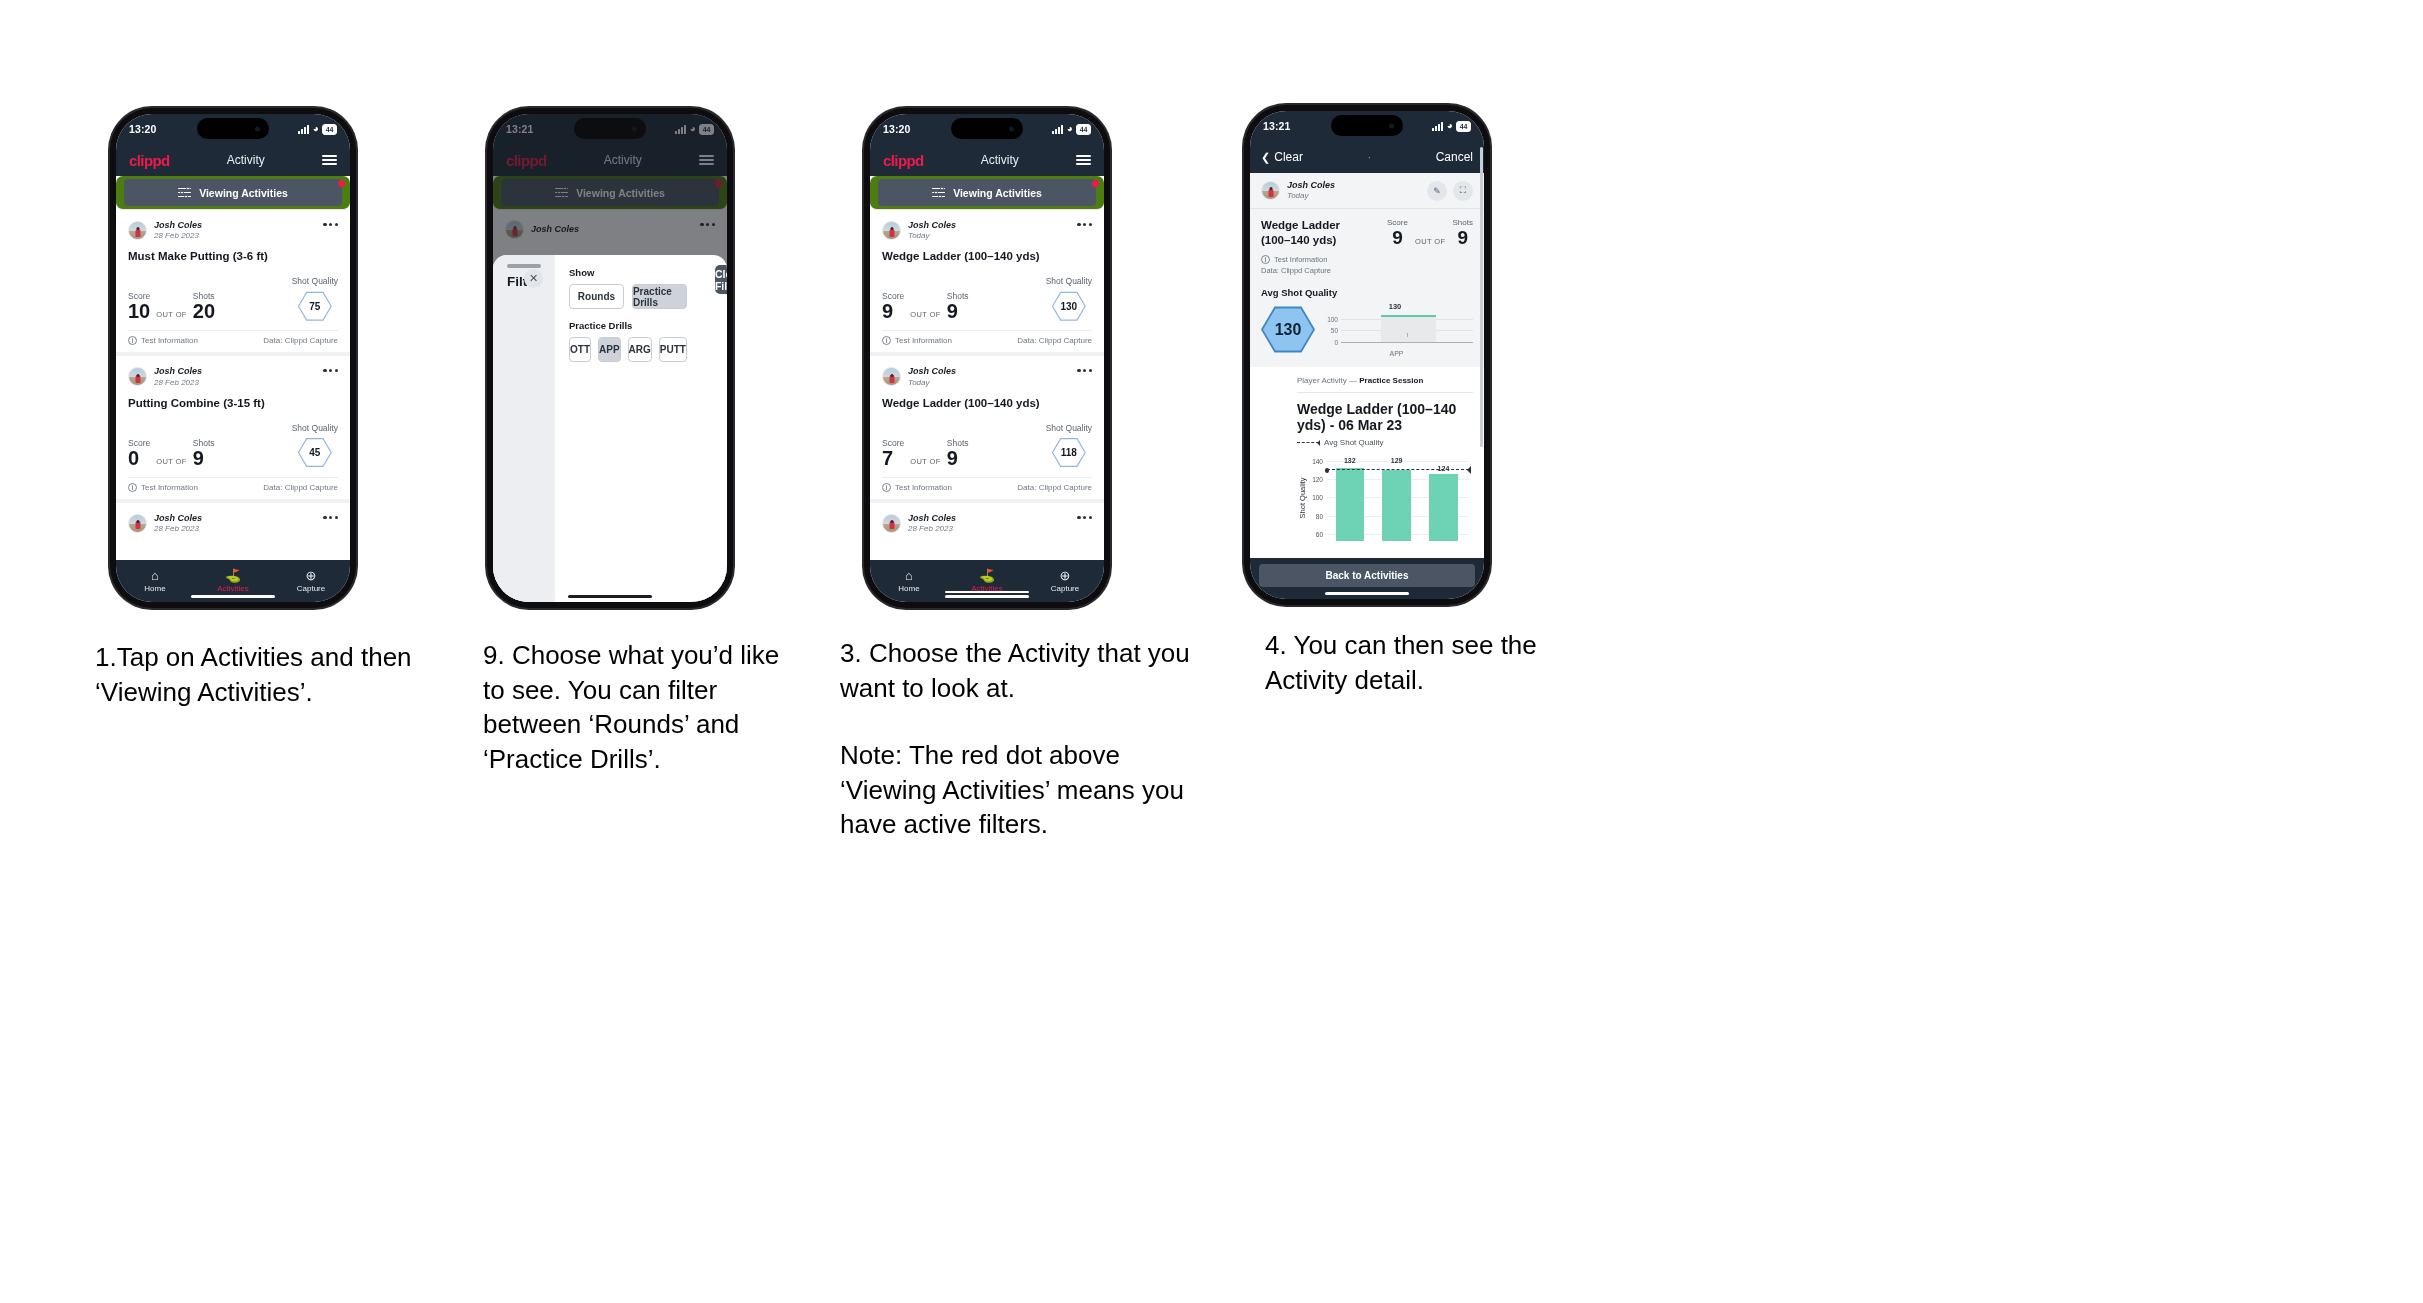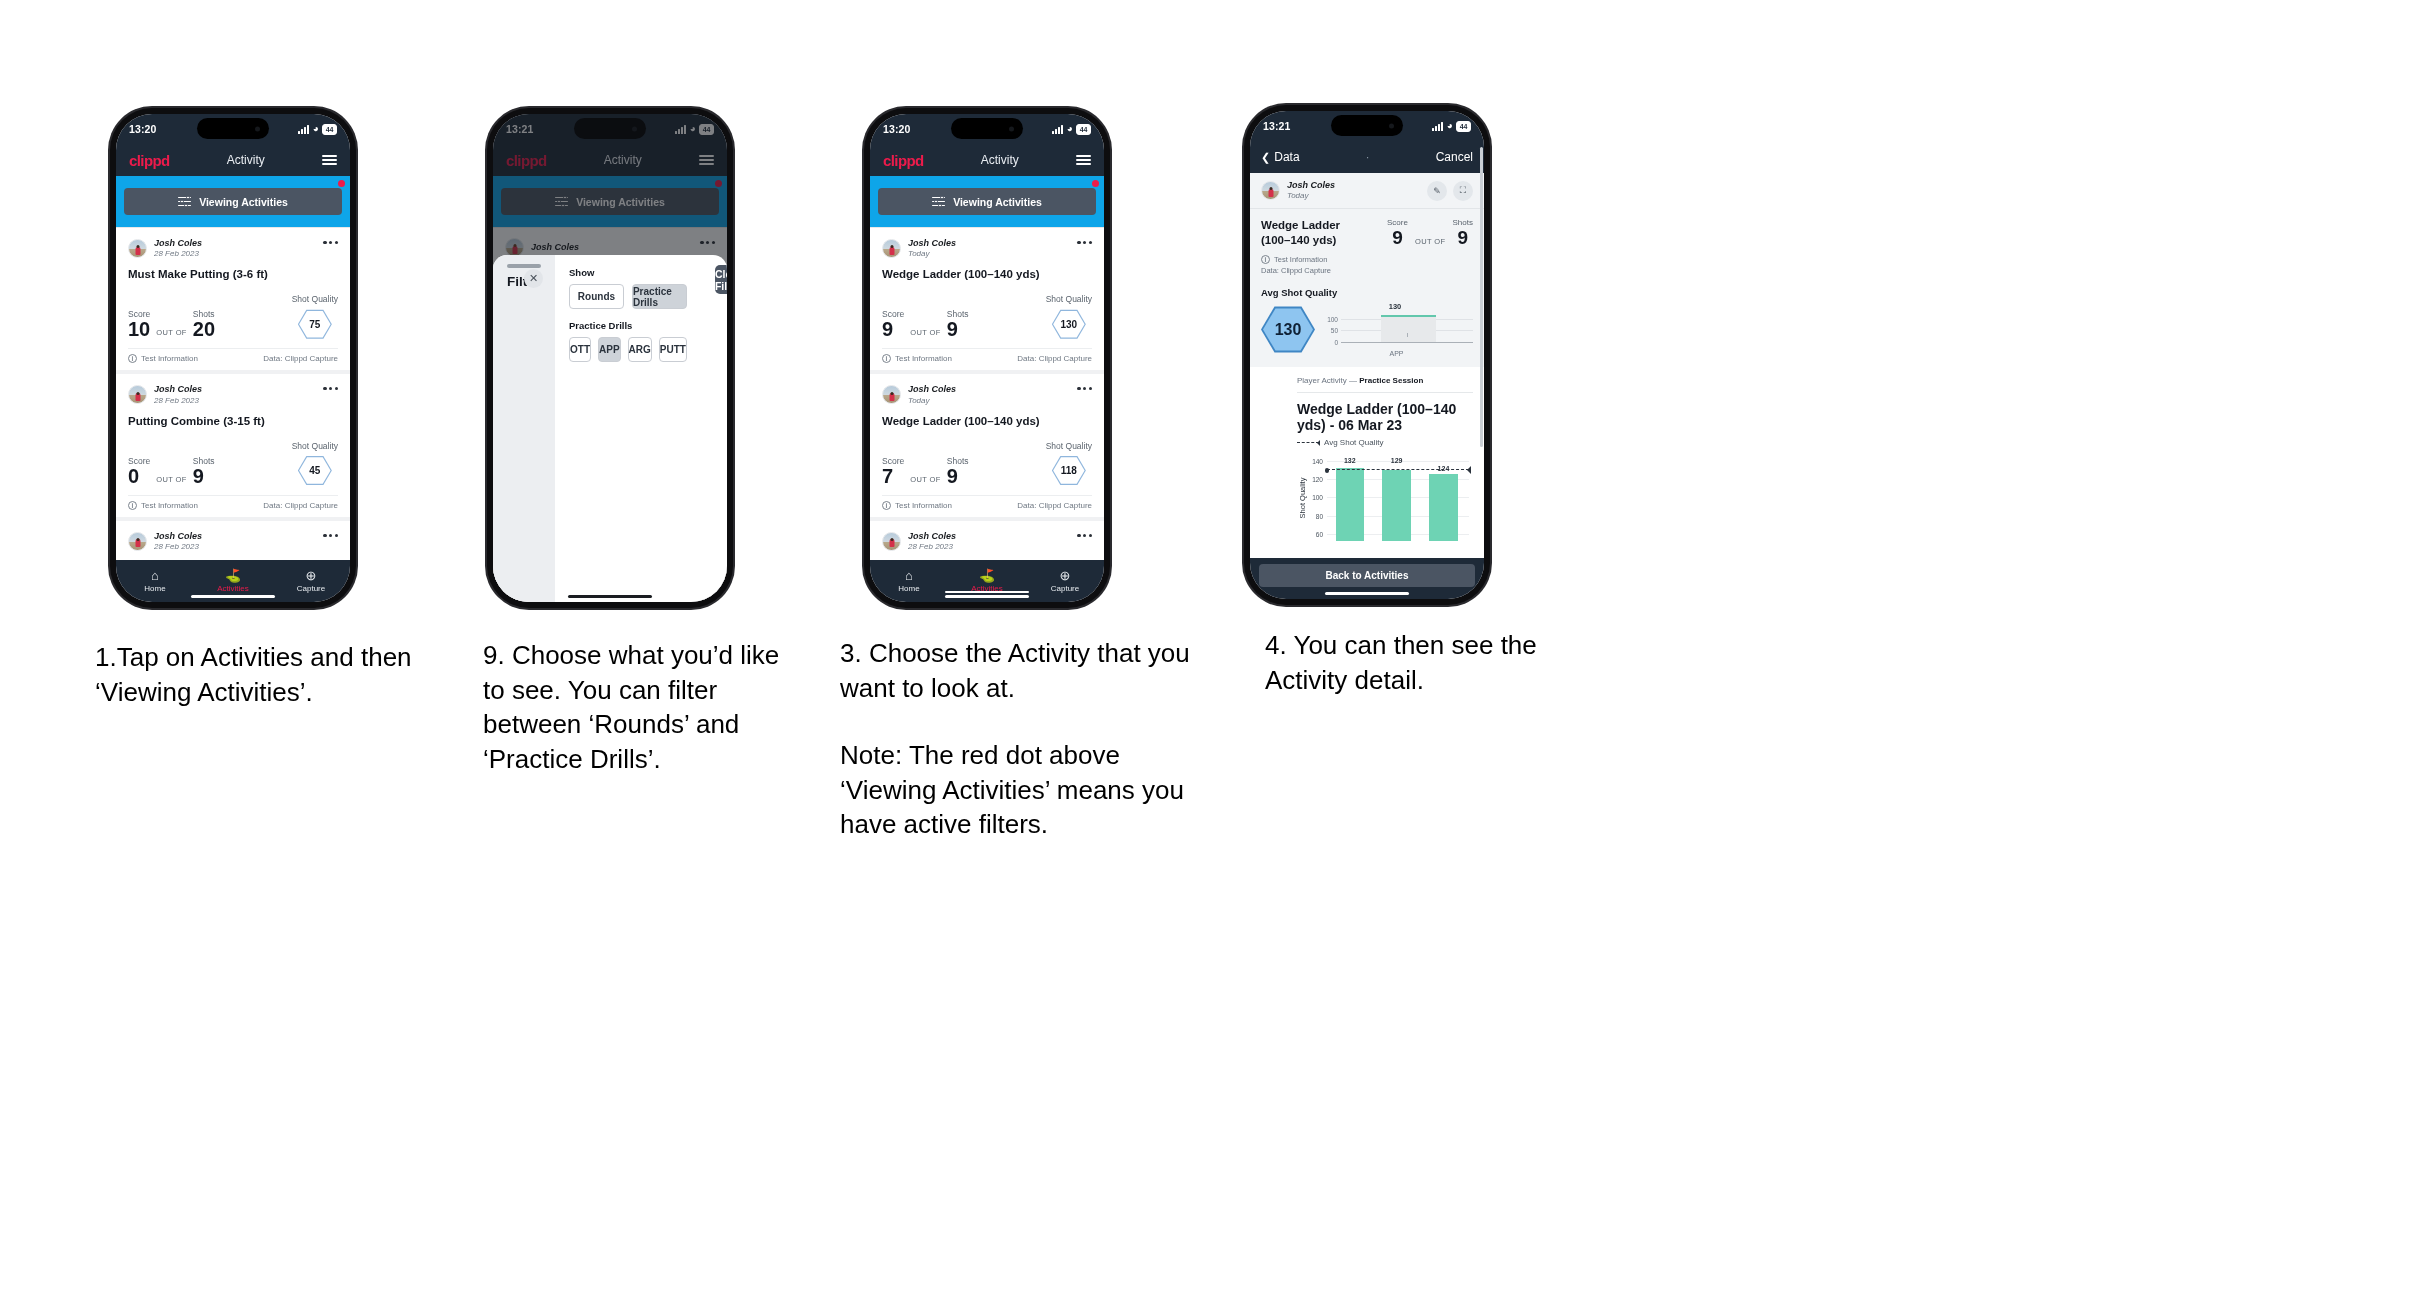--- a/index.html
+++ b/index.html
@@ -41,22 +41,22 @@
   .burger i { display:block; width:15px; height:1.6px; background:#fff; border-radius:1px; }
 
   
   .navbar { height:32px; background:#1e2a38; flex:0 0 auto; display:flex; align-items:center;
             justify-content:space-between; padding:0 11px; color:#fff; font-size:12px; }
   .navback { display:flex; align-items:center; gap:4px; }
   .chev { font-size:11px; }
   .navdot { color:#8d99a6; font-size:11px; }
 
   
-  .filterwrap { background:#0ea5e9; padding:12px 8px; position:relative; flex:0 0 auto;
-                border-bottom:1px solid #e6e8ea; }
+  .filterwrap { background:#4d7c0f; padding:3px 8px; position:relative; flex:0 0 auto;
+                border-bottom:1px solid #e6e8ea;border-radius:7px; }
   .filterbar { height:27px; border-radius:4px; background:#4b5563; display:flex;
                align-items:center; justify-content:center; gap:8px; color:#fff;
                font-size:10.5px; font-weight:bold; }
   .sliders { position:relative; width:13px; height:11px; }
   .sliders .ln { position:absolute; left:0; width:13px; height:1.4px; background:#fff; border-radius:1px;}
   .sliders .ln:nth-child(1){top:1px}.sliders .ln:nth-child(2){top:5px}.sliders .ln:nth-child(3){top:9px}
   .sliders .kn { position:absolute; width:3.4px; height:3.4px; border-radius:50%;
                  background:#fff; border:1px solid #4b5563; }
   .sliders .kn.a{top:-0.3px;left:8px}.sliders .kn.b{top:3.7px;left:2.2px}.sliders .kn.c{top:7.7px;left:6px}
   .reddot { position:absolute; top:4px; right:5px; width:7px; height:7px; border-radius:50%;
@@ -655,21 +655,21 @@
               <i></i>
             </span>
           <span class="wifi">◕</span>
           <span class="batt">44</span>
         </div>
       </div>
 
       <div class="navbar">
         <div class="navback">
           <span class="chev">❮</span>
-          <span>Data</span>
+          <span>Clear</span>
         </div>
         <div class="navdot">·</div>
         <div>Cancel</div>
       </div>
 
       <div class="d-userbar">
         <div class="avatar"></div>
         <div class="who">
           <div class="nm">Josh Coles</div>
           <div class="dt">Today</div>

